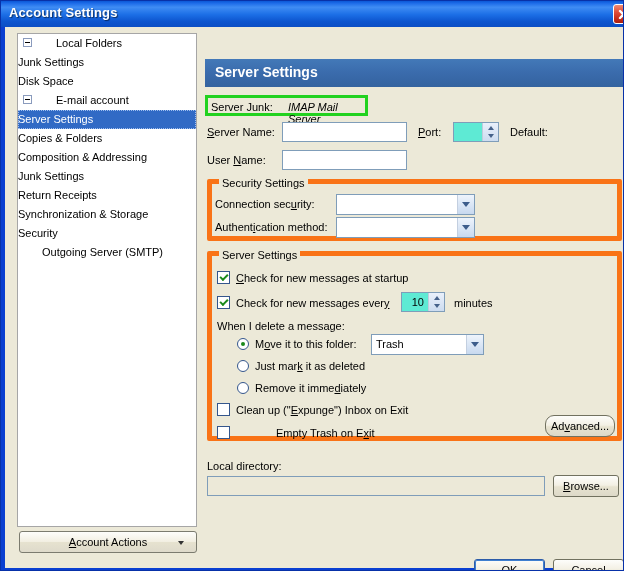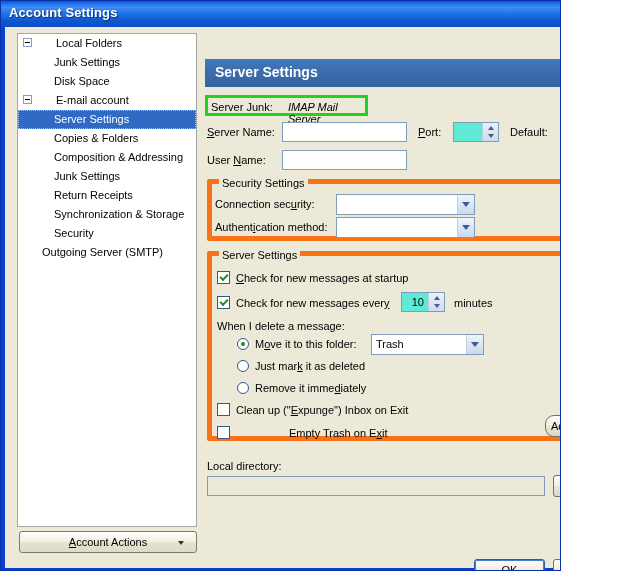--- a/index.html
+++ b/index.html
@@ -9,21 +9,21 @@
   }
   body {
     font-family: "Liberation Sans", sans-serif;
     font-size: 11px;
     color: #000000;
   }
 
   
   .window {
     position: relative;
-    width: 561px;
+    width: 624px;
     height: 571px;
     box-sizing: border-box;
     background: #0a3fd1;
     border: 1px solid #0831a8;
     overflow: hidden;
   }
 
   .titlebar {
     position: absolute;
     left: 0; top: 0;
@@ -78,21 +78,21 @@
   }
   .tree-row {
     position: relative;
     height: 19px;
     line-height: 19px;
     white-space: nowrap;
     cursor: default;
     font-size: 11px;
   }
   .tree-row.lvl0 { padding-left: 24px; }
-  .tree-row.lvl1 { padding-left: 36px; }
+  .tree-row.lvl1 { }
   .tree-row.selected {
     background: #316ac5;
     color: #ffffff;
     outline: 1px dotted #9fbff0;
     outline-offset: -1px;
   }
   .expander {
     position: absolute;
     left: 5px; top: 4px;
     width: 9px; height: 9px;
@@ -454,21 +454,21 @@
     <span class="rb" style="left:232px; top:333px;"></span>
     <span class="lbl" style="left:250px; top:333px;">Just mar<u class="acc">k</u> it as deleted</span>
 
     <span class="rb" style="left:232px; top:355px;"></span>
     <span class="lbl" style="left:250px; top:355px;">Remove it imme<u class="acc">d</u>iately</span>
 
     <span class="cb" style="left:212px; top:376px;"></span>
     <span class="lbl" style="left:231px; top:377px;">Clean up ("<u class="acc">E</u>xpunge") Inbox on Exit</span>
 
     <span class="cb" style="left:212px; top:399px;"></span>
-    <span class="lbl" style="left:244px; top:400px;padding-left:40px;">Empty Trash on E<u class="acc">x</u>it</span>
+    <span class="lbl" style="left:231px; top:400px;padding-left:40px;">Empty Trash on E<u class="acc">x</u>it</span>
 
     <div class="btn" style="left:540px; top:388px; width:70px;border-radius:9px;"><span>Ad<u class="acc">v</u>anced...</span></div>
 
     <span class="lbl" style="left:202px; top:433px;">Local directory:</span>
     <input class="tbox disabled" style="left: 202px; top: 449px; width: 338px; height: 20px;" value="">
     <div class="btn" style="left:548px; top:448px; width:66px;"><span><u class="acc">B</u>rowse...</span></div>
 
     <div class="btn default" style="left:469px; top:532px; width:71px;"><span>OK</span></div>
     <div class="btn" style="left:548px; top:532px; width:71px;"><span>Cancel</span></div>
 

